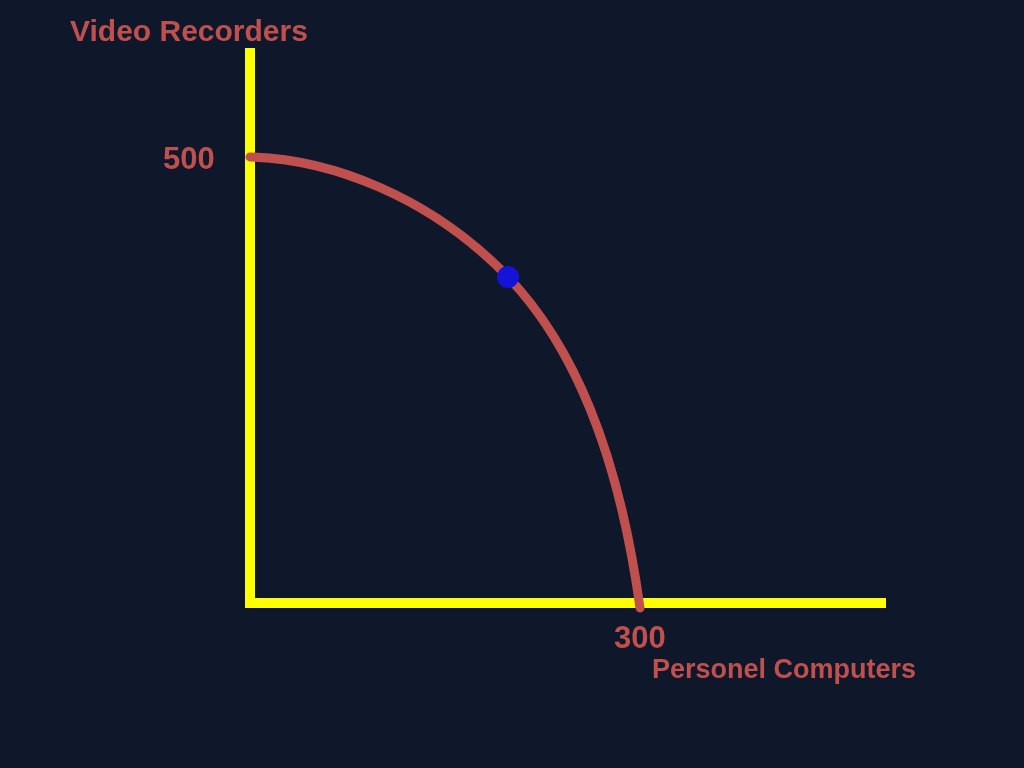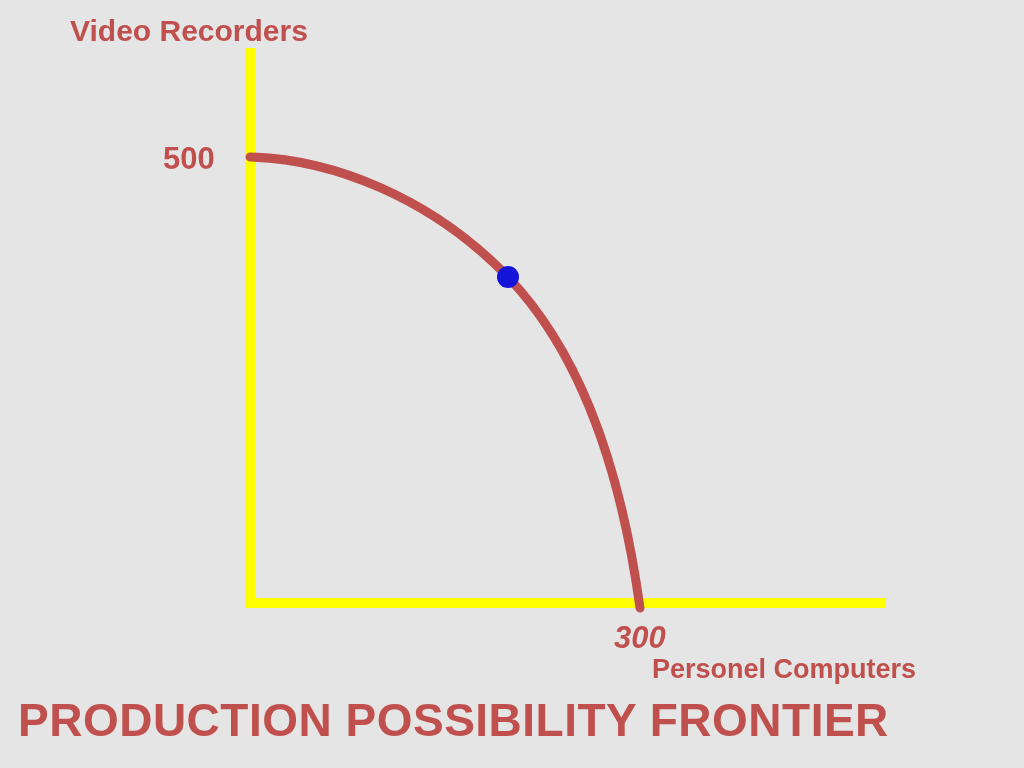--- a/index.html
+++ b/index.html
@@ -14,21 +14,21 @@
     position: relative;
     overflow: hidden;
     font-family: "Liberation Sans", sans-serif;
   }
   #stage {
     position: absolute;
     left: 0;
     top: 0;
     width: 1024px;
     height: 768px;
-    background: #e5e5e5;
+    background: #0f172a;
   }
   #ppf-svg {
     position: absolute;
     left: 0;
     top: 0;
     width: 1024px;
     height: 768px;
     display: block;
   }
   .lbl {
@@ -48,21 +48,20 @@
   #y-tick-500 {
     left: 163px;
     top: 143px;
     font-size: 31px;
     text-align: center;
   }
   #x-tick-300 {
     left: 614px;
     top: 622px;
     font-size: 31px;
-    font-style: italic;
   }
   #x-axis-title {
     left: 652px;
     top: 656px;
     font-size: 27px;
   }
   #chart-title {
     left: 18px;
     top: 697px;
     font-size: 46px;
@@ -88,15 +87,14 @@
   </svg>
 
   <div class="lbl" id="y-axis-title">Video Recorders</div>
 
   <div class="lbl" id="y-tick-500">500</div>
 
   <div class="lbl" id="x-tick-300">300</div>
 
   <div class="lbl" id="x-axis-title">Personel Computers</div>
 
-  <div class="lbl" id="chart-title">PRODUCTION POSSIBILITY FRONTIER</div>
 
 </div>
 
 </body></html>

